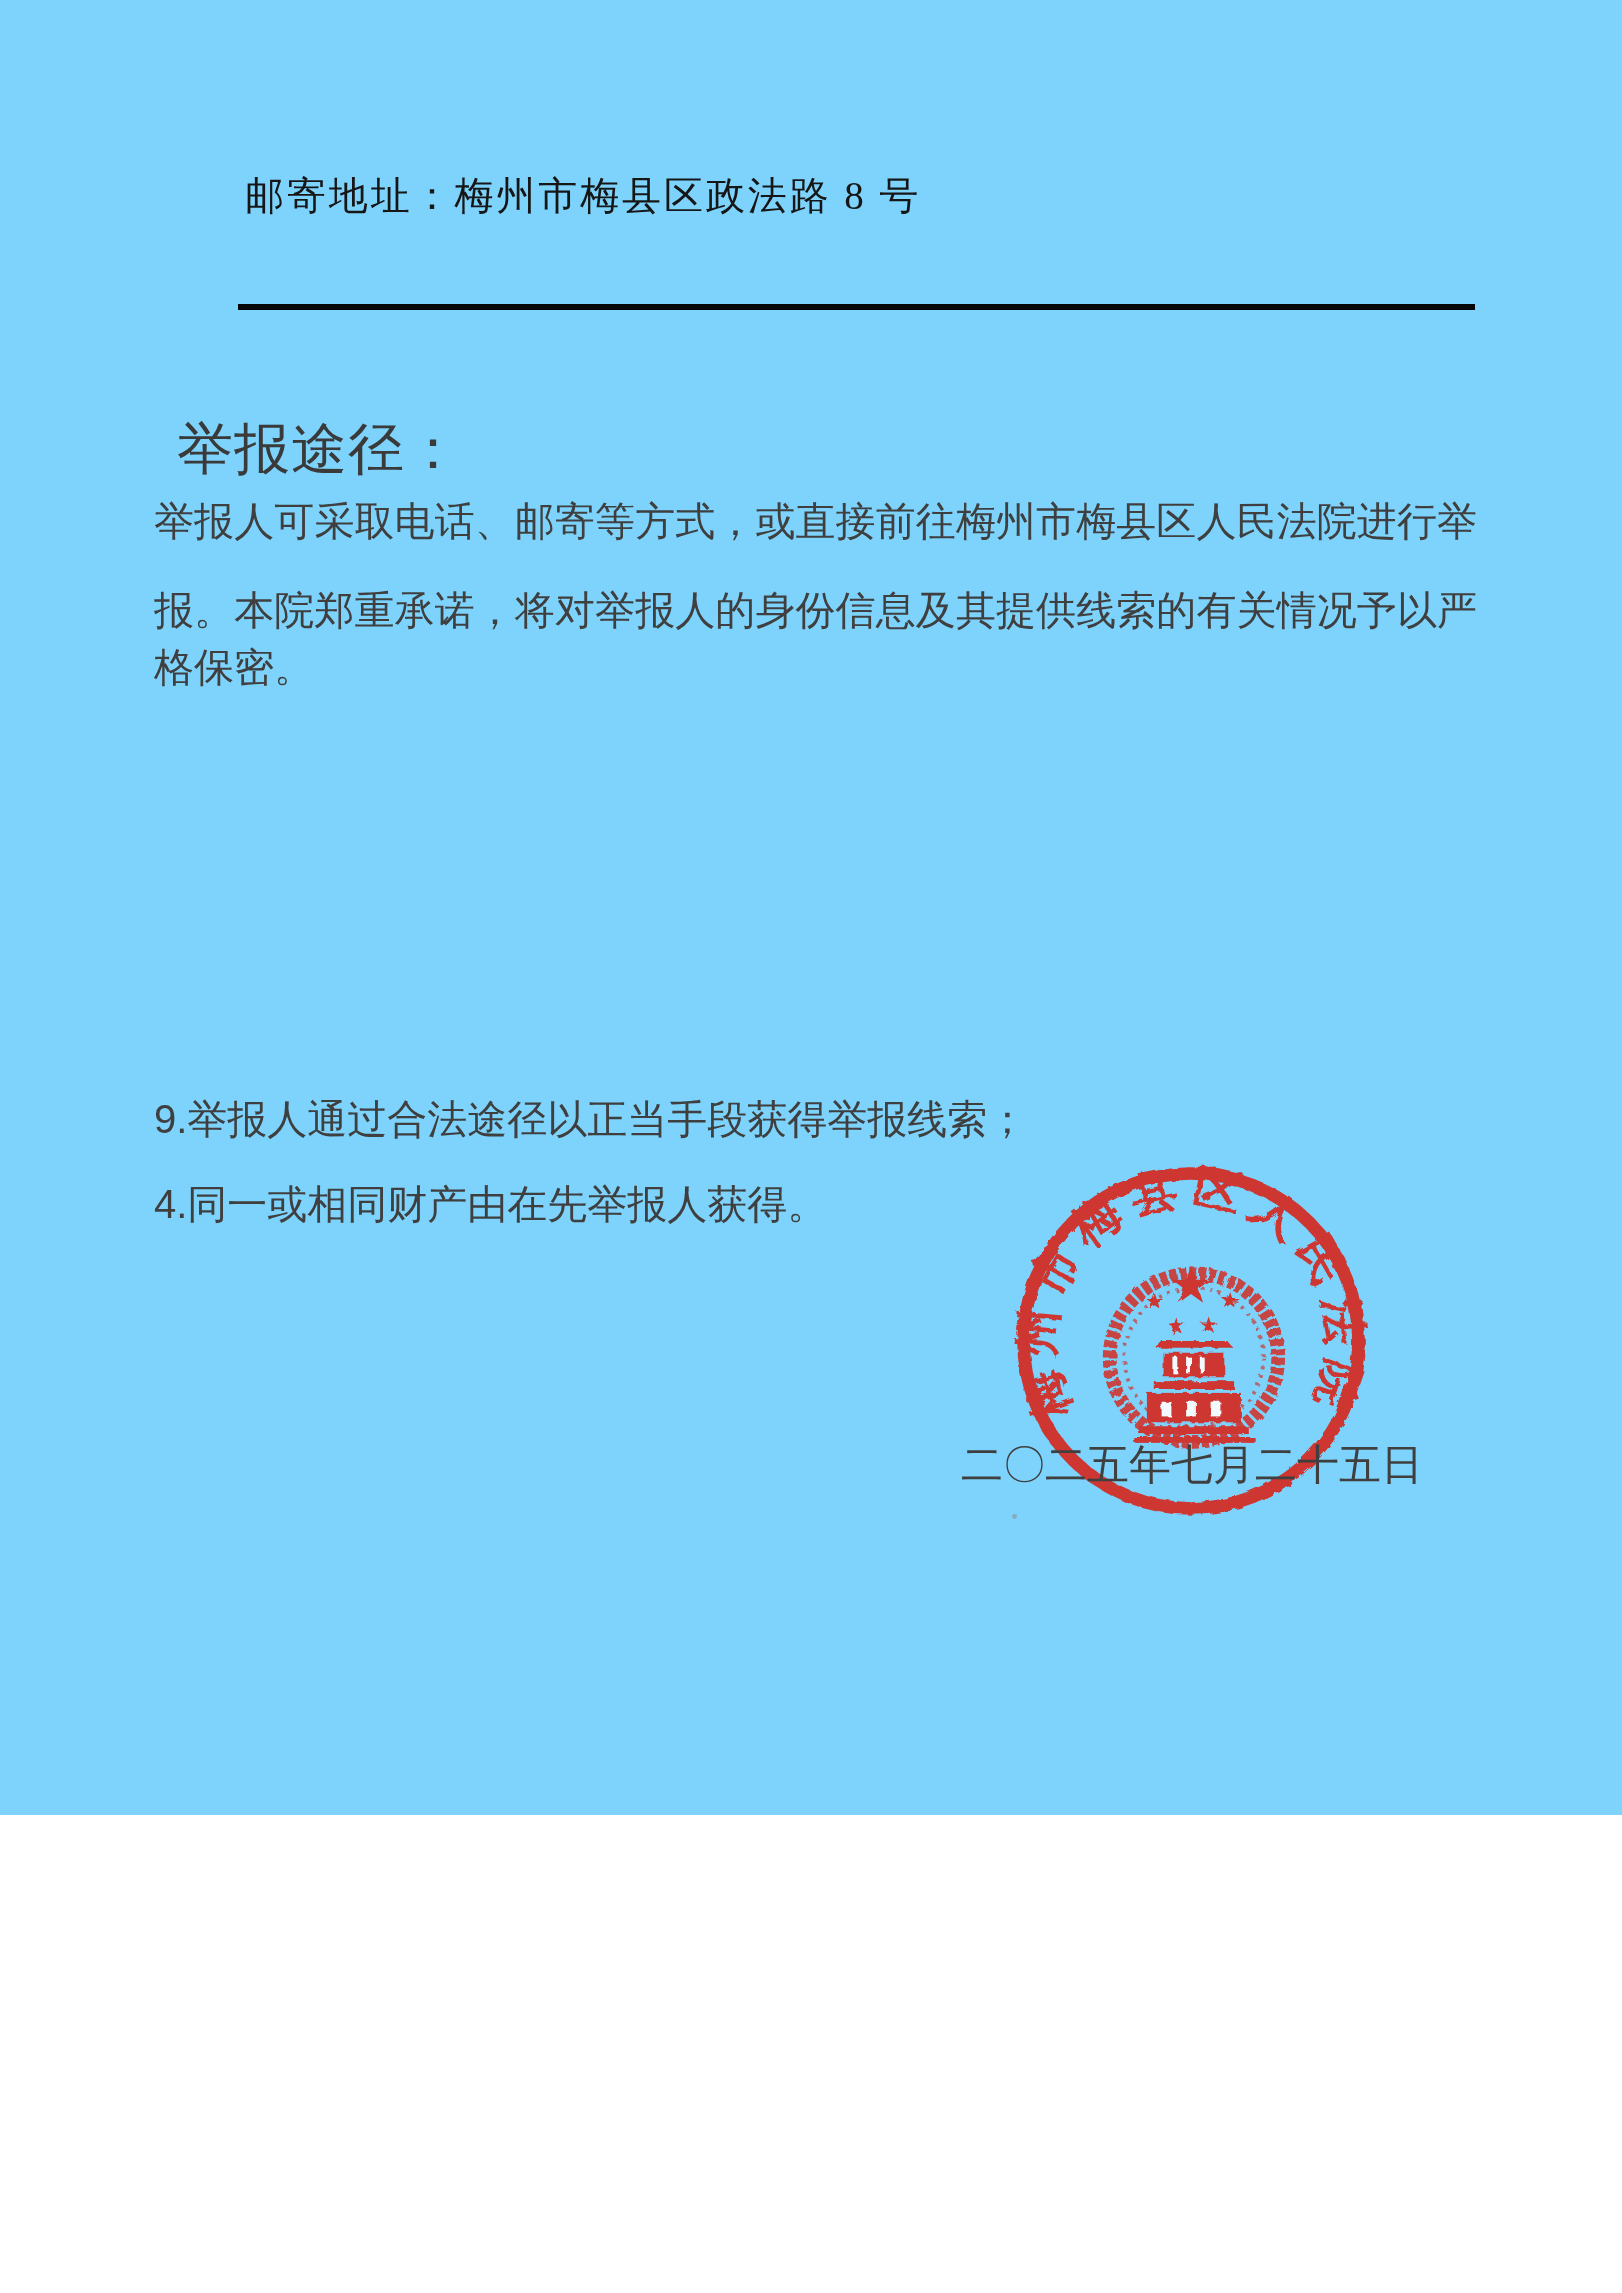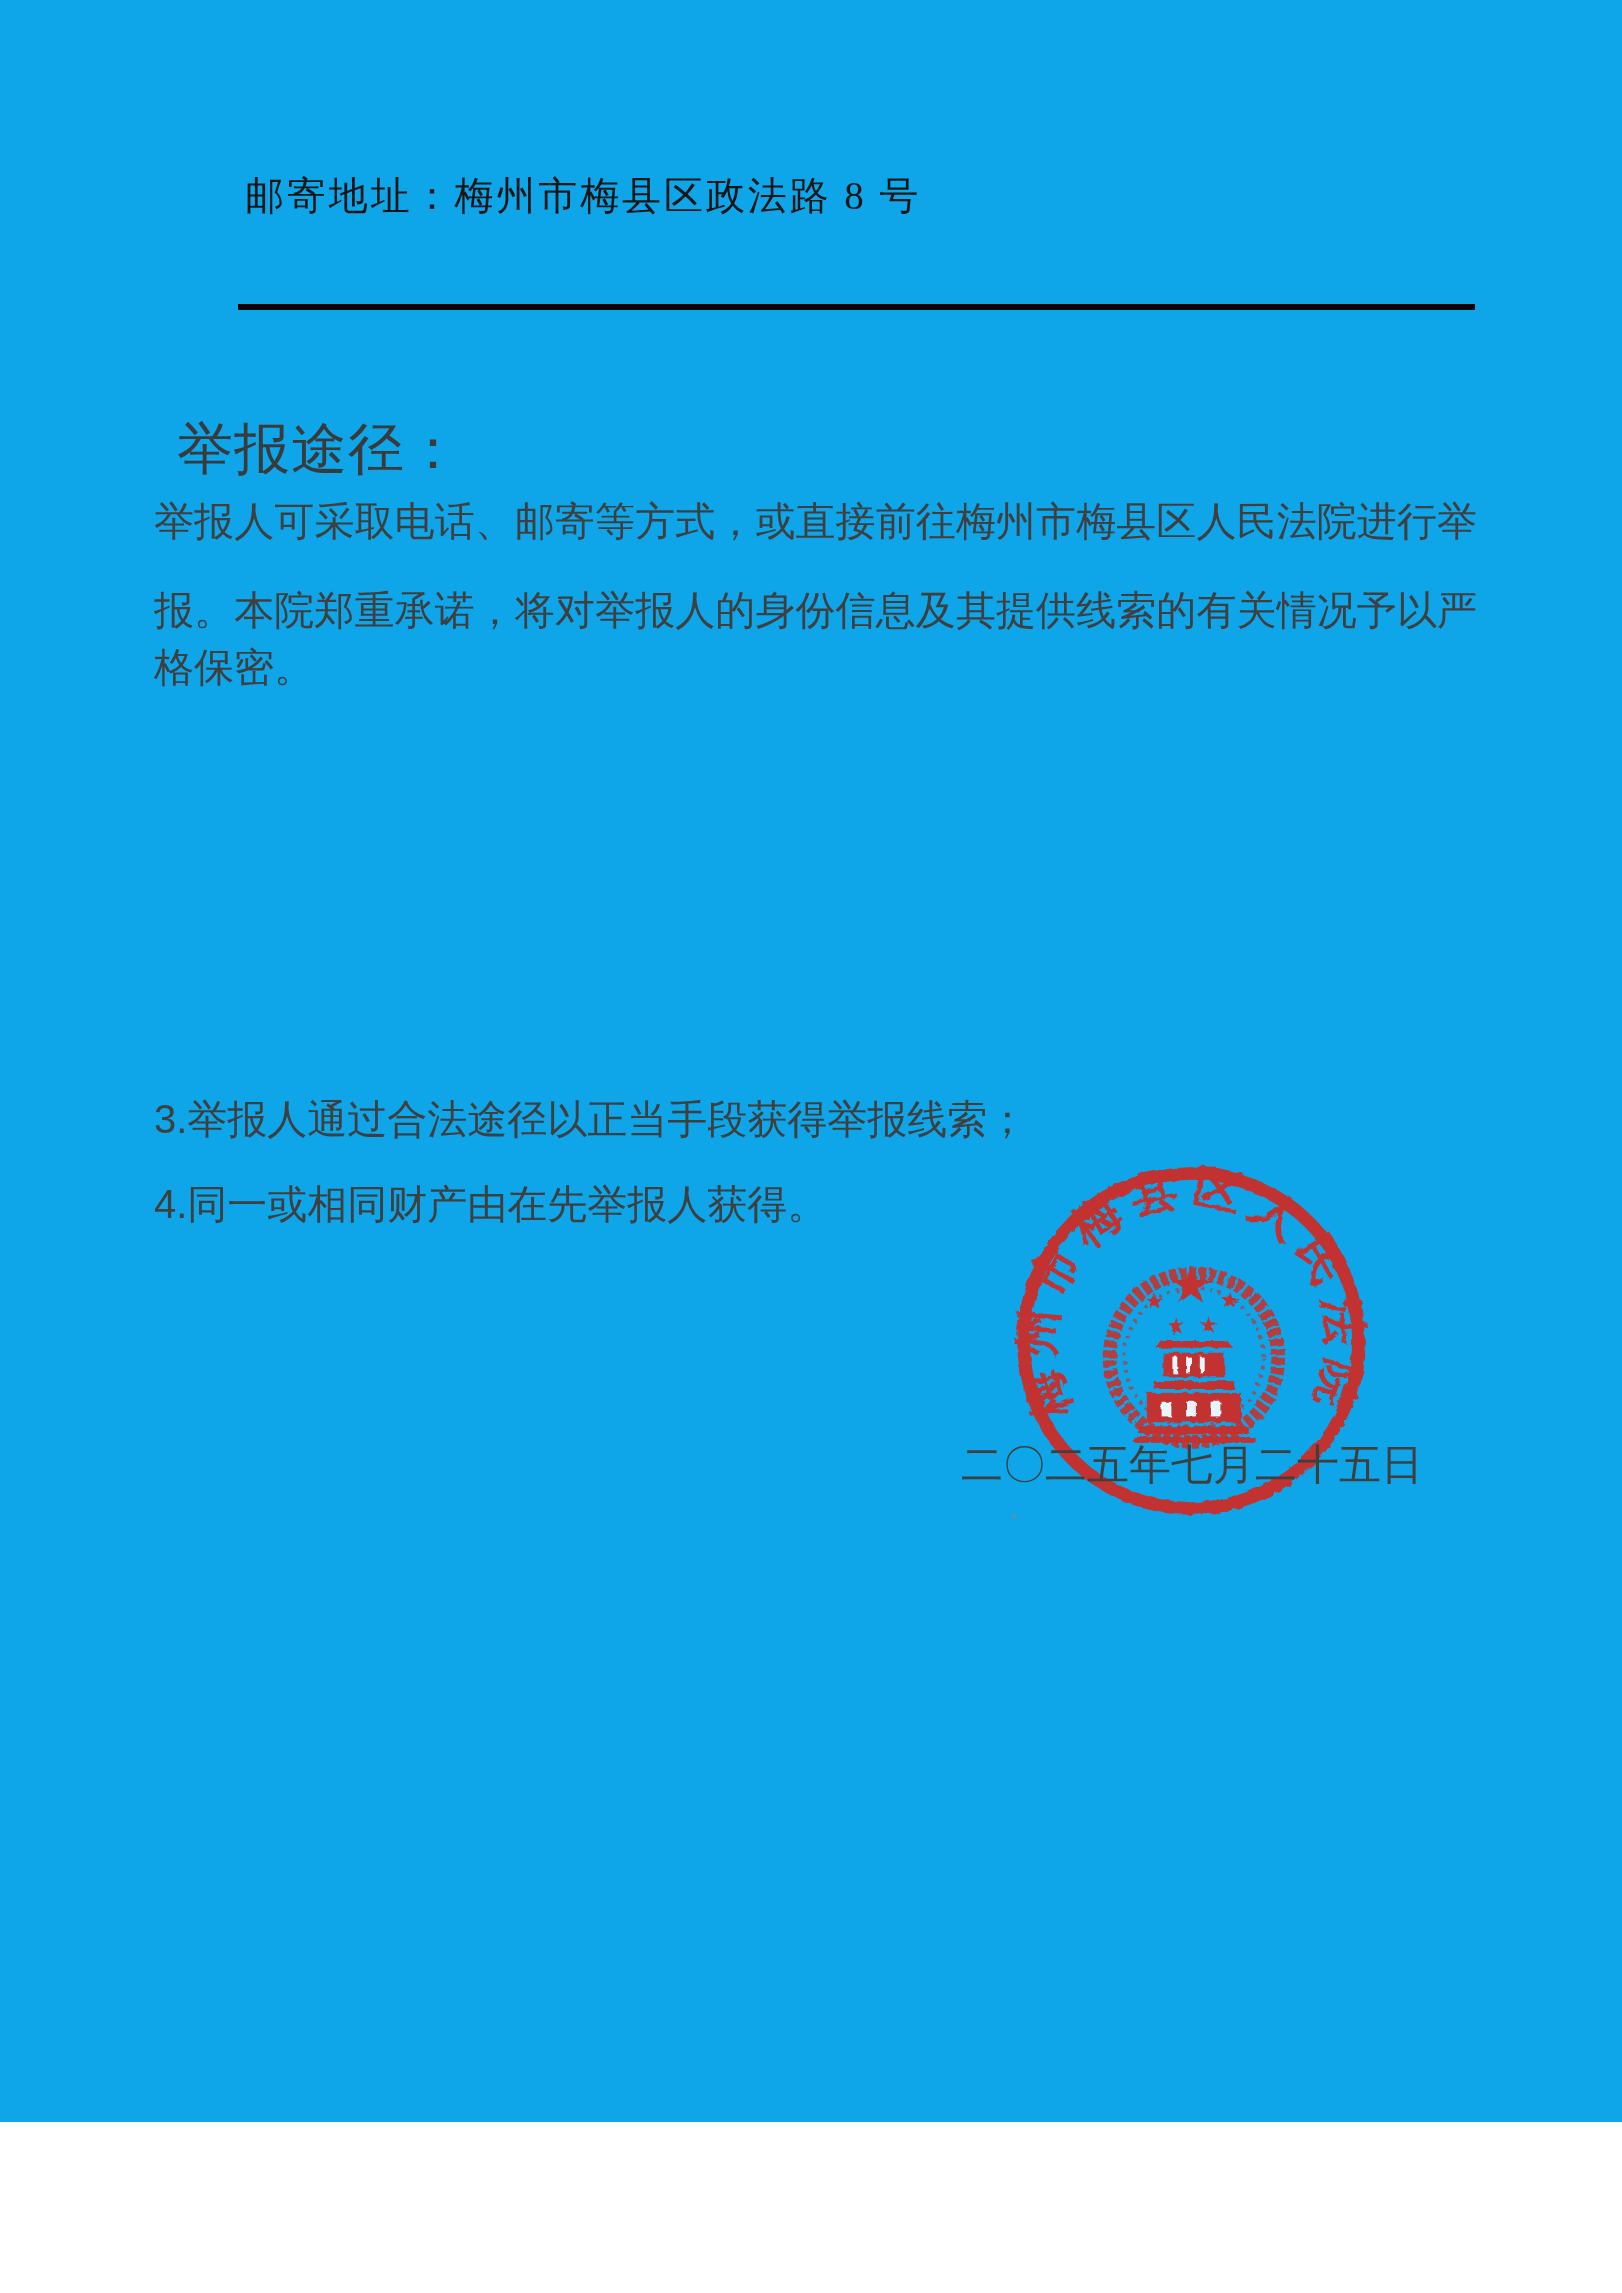--- a/index.html
+++ b/index.html
@@ -1,20 +1,20 @@
 <!DOCTYPE html>
 <html><head>
 <meta charset="utf-8">
 <style>
   html,body{margin:0;padding:0;background:#ffffff;}
   .page{
     position:relative;
     width:1622px;
-    height:2122px;
-    background:#0ea5e9;
+    height:1815px;
+    background:#7dd3fc;
     overflow:hidden;
     font-family:"Liberation Sans", sans-serif;
   }
   .abs{position:absolute;white-space:nowrap;}
   .contact{
     font-family:"Liberation Serif", serif;
     font-size:39px;
     line-height:45px;
     color:#161616;
     letter-spacing:2.9px;
@@ -72,21 +72,21 @@
 
   <div class="abs contact" style="left:245px;top:173px;">邮寄地址：梅州市梅县区政法路 8 号</div>
 
   <div class="rule"></div>
 
   <div class="abs heading" style="left:152px;top:412px;">举报途径：</div>
   <div class="abs bodyline just" style="left:154px;top:587px;">报。本院郑重承诺，将对举报人的身份信息及其提供线索的有关情况予以严</div>
   <div class="abs bodyline just" style="left:154px;top:498px;">举报人可采取电话、邮寄等方式，或直接前往梅州市梅县区人民法院进行举</div>
   <div class="abs bodyline" style="left:154px;top:644px;">格保密。</div>
 
-  <div class="abs bodyline" style="left:154px;top:1096px;">3.举报人通过合法途径以正当手段获得举报线索；</div>
+  <div class="abs bodyline" style="left:154px;top:1096px;">9.举报人通过合法途径以正当手段获得举报线索；</div>
   <div class="abs bodyline" style="left:154px;top:1181px;">4.同一或相同财产由在先举报人获得。</div>
 
   <div class="abs sealwrap">
     <svg width="382" height="382" viewBox="0 0 390 390">
       <defs>
         <path id="star" d="M0,-1 L-0.2245,-0.309 L-0.951,-0.309 L-0.363,0.118 L-0.588,0.809 L0,0.382 L0.588,0.809 L0.363,0.118 L0.951,-0.309 L0.2245,-0.309 Z"></path>
         <path id="ringTextPath" fill="none" d="M 76.3 269.2 A 140 140 0 1 1 313.7 269.2"></path>
         <filter id="rough">
           <feTurbulence type="fractalNoise" baseFrequency="0.12" numOctaves="2" result="n"></feTurbulence>
           <feDisplacementMap in="SourceGraphic" in2="n" scale="5"></feDisplacementMap>

